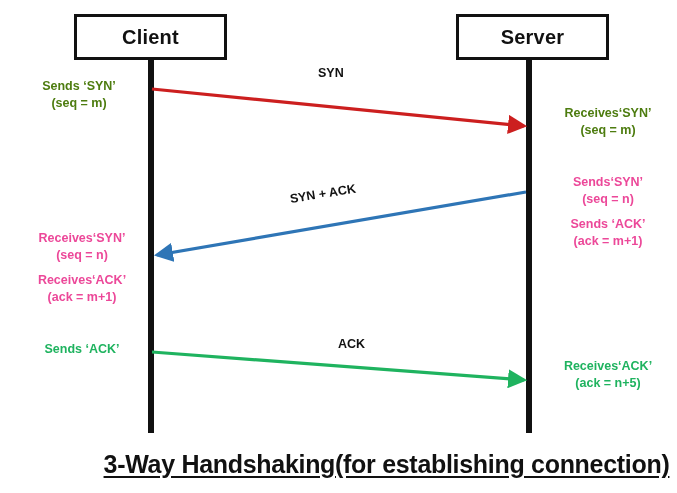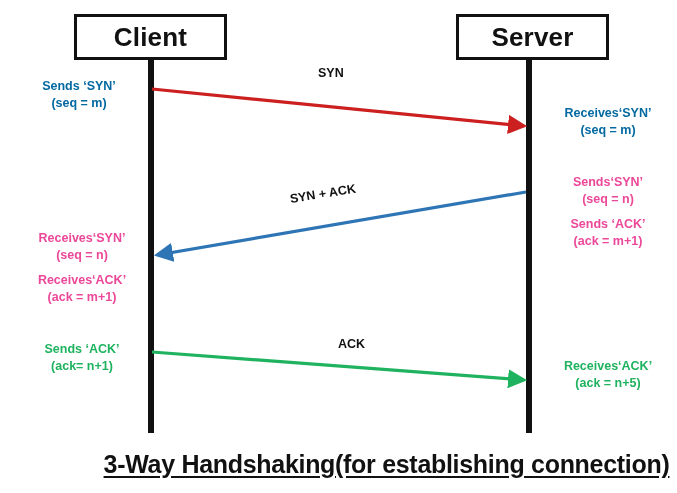--- a/index.html
+++ b/index.html
@@ -21,21 +21,21 @@
   .endpoint-box {
     position: absolute;
     border: 3px solid #111111;
     background: #ffffff;
     display: flex;
     align-items: center;
     justify-content: center;
     box-sizing: border-box;
   }
   .endpoint-label {
-    font-size: 26px;
+    font-size: 20px;
     font-weight: bold;
     color: #111111;
     letter-spacing: 0.2px;
     line-height: 1;
   }
   #client-box { left: 74px;  top: 14px; width: 153px; height: 46px; }
   #server-box { left: 456px; top: 14px; width: 153px; height: 46px; }
 
   
   .lifeline {
@@ -58,21 +58,21 @@
   
   .note {
     position: absolute;
     font-size: 12.5px;
     font-weight: bold;
     line-height: 1.32;
     text-align: center;
     white-space: nowrap;
   }
   .note .line { display: block; }
-  .note.red   { color: #0369a1; text-align: center; }
+  .note.red   { color: #4d7c0f; text-align: center; }
   .note.blue  { color: #ec4899; }
   .note.green { color: #1fb35f; }
 
   #note-client-syn      { left: 18px;  top: 78px;  width: 122px; }
   #note-server-syn      { left: 545px; top: 105px; width: 126px; }
   #note-server-sends    { left: 545px; top: 174px; width: 126px; }
   #note-server-ack      { left: 545px; top: 216px; width: 126px; }
   #note-client-recv-syn { left: 18px;  top: 230px; width: 128px; }
   #note-client-recv-ack { left: 18px;  top: 272px; width: 128px; }
   #note-client-send-ack { left: 18px;  top: 341px; width: 128px; }
@@ -156,21 +156,20 @@
     <span class="line">(seq = n)</span>
   </div>
 
   <div class="note blue" id="note-client-recv-ack">
     <span class="line">Receives‘ACK’</span>
     <span class="line">(ack = m+1)</span>
   </div>
 
   <div class="note green" id="note-client-send-ack">
     <span class="line">Sends ‘ACK’</span>
-    <span class="line">(ack= n+1)</span>
   </div>
 
   <div class="note red" id="note-server-syn">
     <span class="line">Receives‘SYN’</span>
     <span class="line">(seq = m)</span>
   </div>
 
   <div class="note blue" id="note-server-sends">
     <span class="line">Sends‘SYN’</span>
     <span class="line">(seq = n)</span>

